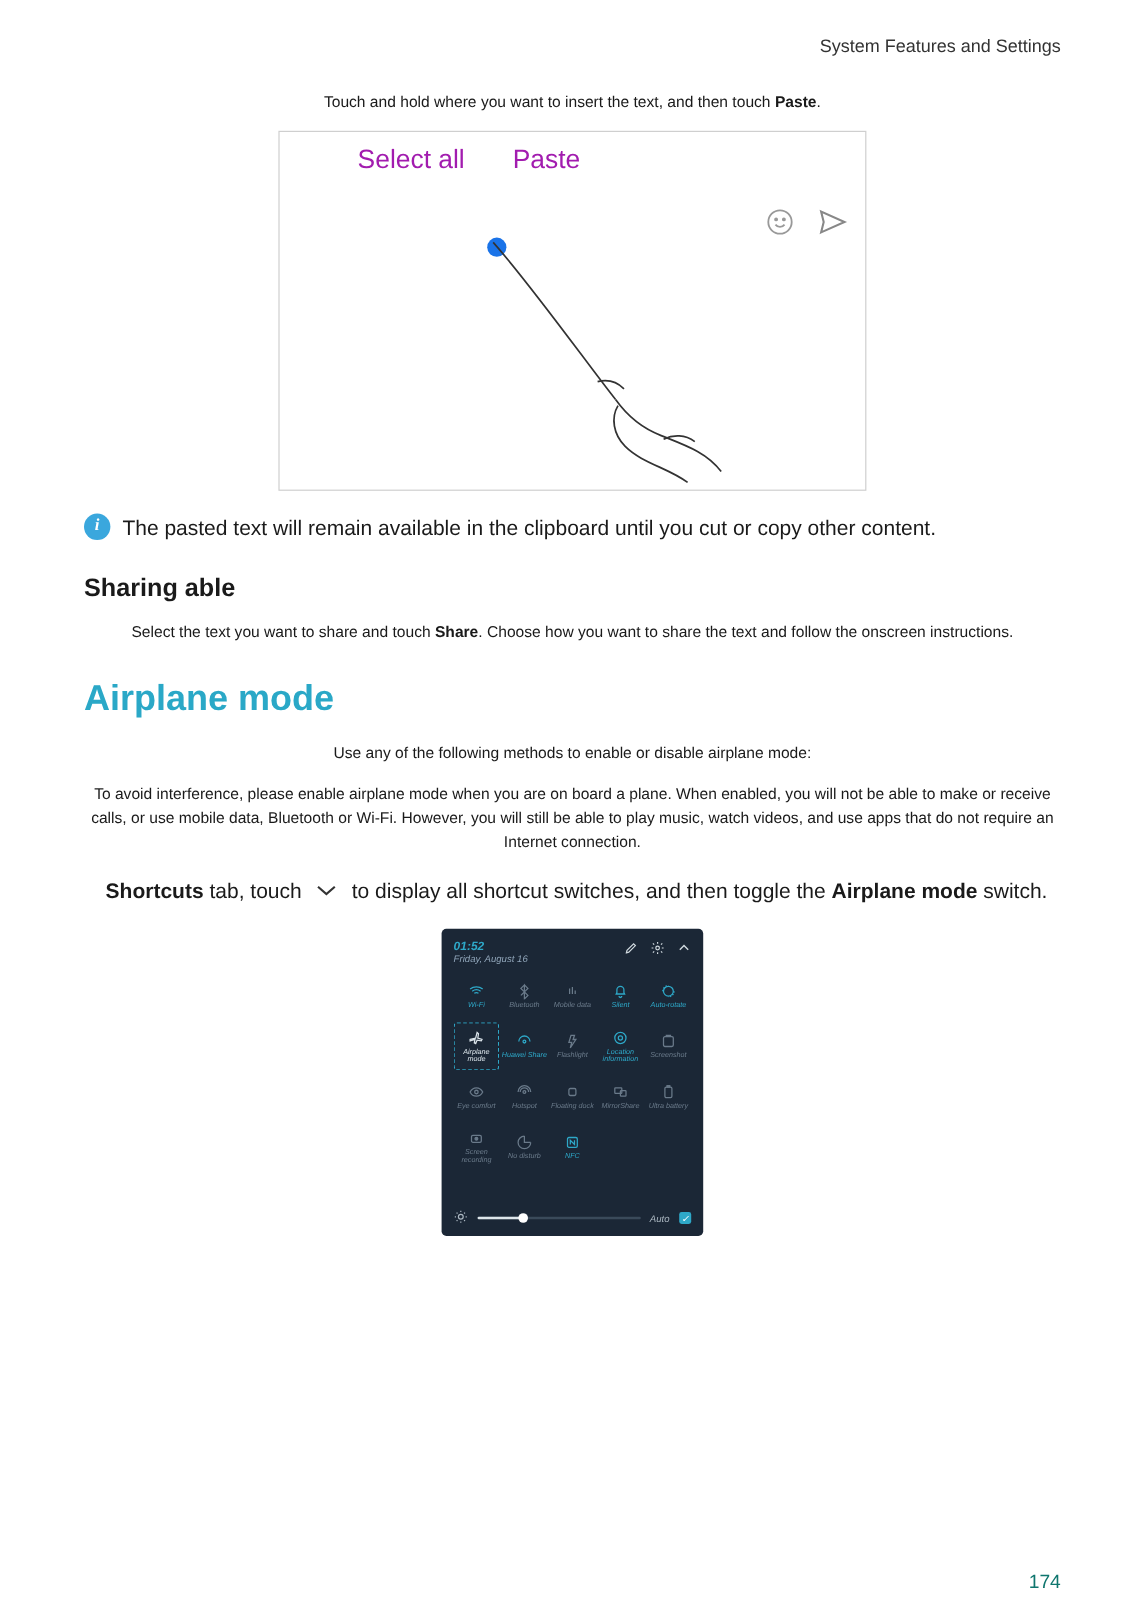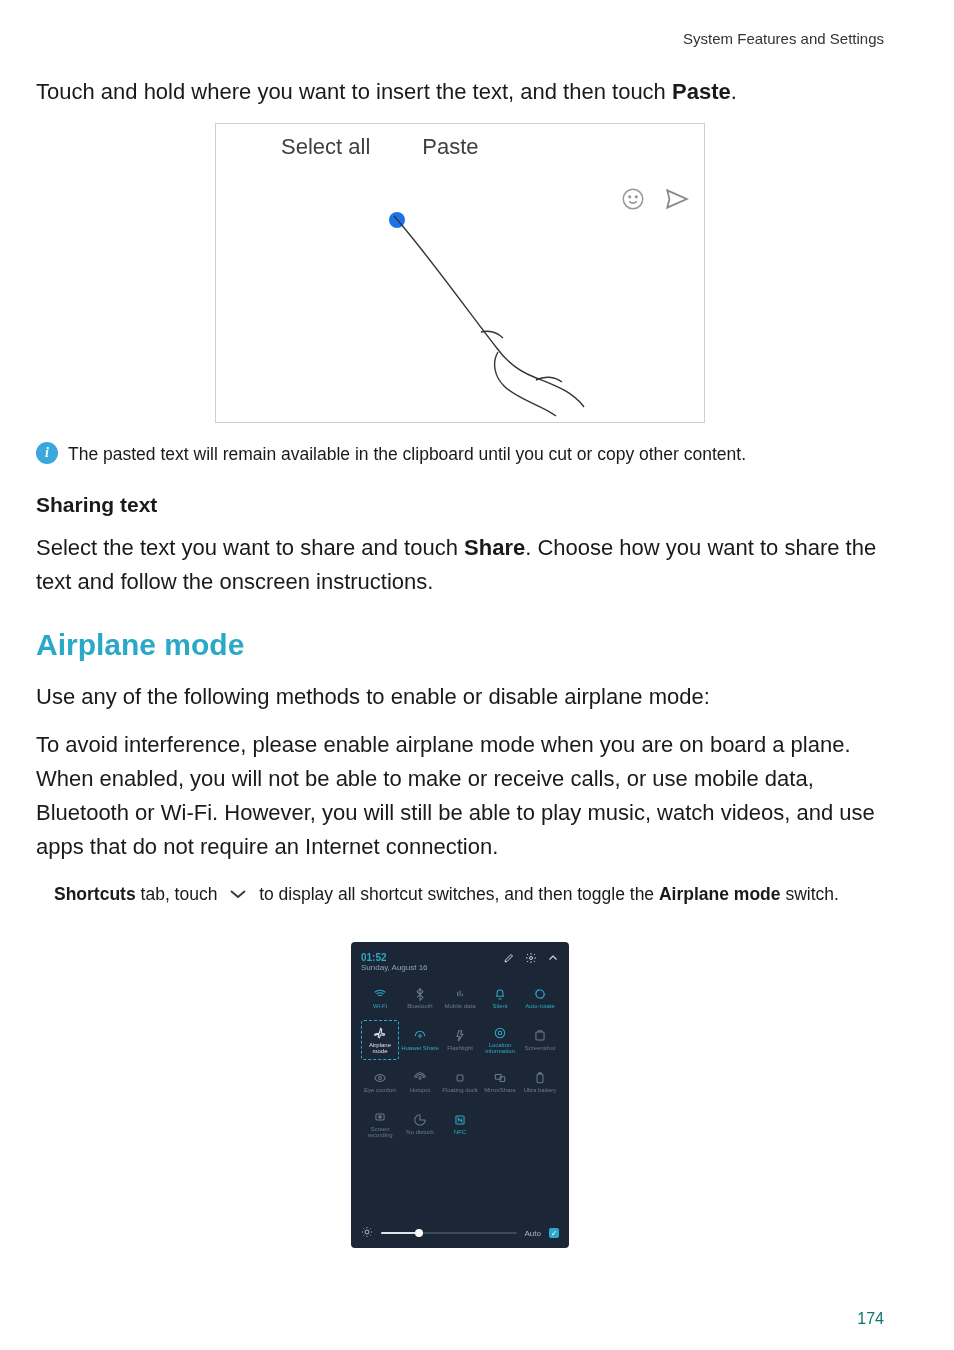--- a/index.html
+++ b/index.html
@@ -5,56 +5,57 @@
   * { box-sizing: border-box; margin: 0; padding: 0; }
   body {
     width: 954px;
     height: 1350px;
     background: #ffffff;
     font-family: Arial, Helvetica, sans-serif;
     color: #1a1a1a;
     position: relative;
   }
   .page {
-    padding: 30px 70px 30px 36px;
+    padding: 30px 70px 30px 70px;
   }
   .header-right {
     text-align: right;
     font-size: 15px;
     color: #333;
     margin-bottom: 28px;
   }
   .h2 {
     font-size: 21px;
     font-weight: bold;
     margin-bottom: 14px;
   }
   .para {
-    font-size: 22px;
+    font-size: 13px;
     line-height: 1.55;
     margin-bottom: 14px;
+    text-align: center;
   }
   .bold { font-weight: bold; }
   .image-frame {
     width: 490px;
     height: 300px;
     margin: 10px auto 18px auto;
     border: 1px solid #cfcfcf;
     background: #fff;
     position: relative;
     overflow: hidden;
   }
   .menu-bar {
     position: absolute;
     top: 10px;
     left: 65px;
     display: flex;
-    gap: 52px;
+    gap: 40px;
     font-size: 22px;
-    color: #404040;
+    color: #a21caf;
     font-family: Arial, sans-serif;
   }
   .input-row {
     position: absolute;
     top: 54px;
     left: 0;
     right: 0;
     height: 48px;
     border-top: 1px solid #e4e4e4;
     border-bottom: 1px solid #e4e4e4;
@@ -142,28 +143,29 @@
     line-height: 1.9;
     margin-top: 6px;
   }
   .chevron-inline {
     display: inline-block;
     vertical-align: middle;
     margin: 0 6px;
   }
   .phone-shot {
     width: 218px;
-    height: 306px;
-    margin: 30px auto 0 auto;
+    height: 256px;
+    margin: 14px auto 0 auto;
     background: #1b2736;
     border-radius: 4px;
     padding: 10px 10px 8px 10px;
     color: #8fa4b8;
     font-size: 7px;
     position: relative;
+    font-style: italic;
   }
   .ps-header {
     display: flex;
     justify-content: space-between;
     align-items: flex-start;
     margin-bottom: 6px;
   }
   .ps-time { color: #2ea8c8; font-size: 10px; font-weight: bold; }
   .ps-date { color: #8fa4b8; font-size: 8px; }
   .ps-top-icons { display: flex; gap: 10px; align-items: center; color: #ccd6df; font-size: 11px; }
@@ -268,40 +270,40 @@
         <path d="M150 168 c 8 -4 18 -4 26 2"></path>
       </svg>
     </div>
   </div>
 
   <div class="info-row">
     <div class="info-badge">i</div>
     <div class="info-text">The pasted text will remain available in the clipboard until you cut or copy other content.</div>
   </div>
 
-  <div class="h2">Sharing text</div>
+  <div class="h2">Sharing able</div>
   <div class="para">
     <span>Select the text you want to share and touch </span><span class="bold">Share</span><span>. Choose how you want to share the text and follow the onscreen instructions.</span>
   </div>
 
   <div class="h1-section">Airplane mode</div>
   <div class="para">Use any of the following methods to enable or disable airplane mode:</div>
   <div class="para">To avoid interference, please enable airplane mode when you are on board a plane. When enabled, you will not be able to make or receive calls, or use mobile data, Bluetooth or Wi-Fi. However, you will still be able to play music, watch videos, and use apps that do not require an Internet connection.</div>
 
   <div class="indented">
     <span class="bold">Shortcuts</span><span> tab, touch </span><span class="chevron-inline"><svg width="20" height="14" viewBox="0 0 20 14" fill="none" stroke="#333" stroke-width="1.8">
           <path d="M3 4l7 6 7-6"></path>
         </svg></span><span> to display all shortcut switches, and then toggle the </span><span class="bold">Airplane mode</span><span> switch.</span>
   </div>
 
   <div class="phone-shot">
     <div class="ps-header">
       <div>
         <div class="ps-time">01:52</div>
-        <div class="ps-date">Sunday, August 16</div>
+        <div class="ps-date">Friday, August 16</div>
       </div>
       <div class="ps-top-icons">
         <span>
           <svg width="12" height="12" viewBox="0 0 24 24" fill="none" stroke="#cfd8de" stroke-width="2">
               <path d="M4 20l4-1 11-11-3-3L5 16l-1 4z"></path>
             </svg>
         </span>
         <span>
           <svg width="12" height="12" viewBox="0 0 24 24" fill="none" stroke="#cfd8de" stroke-width="2">
               <circle cx="12" cy="12" r="3"></circle>

